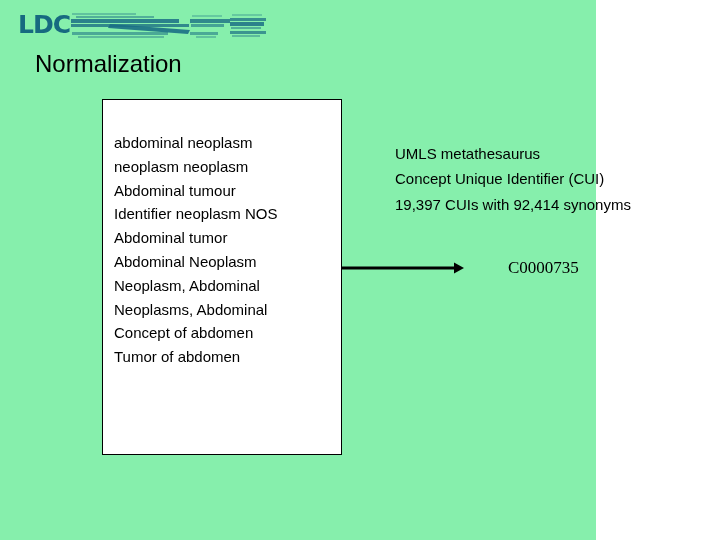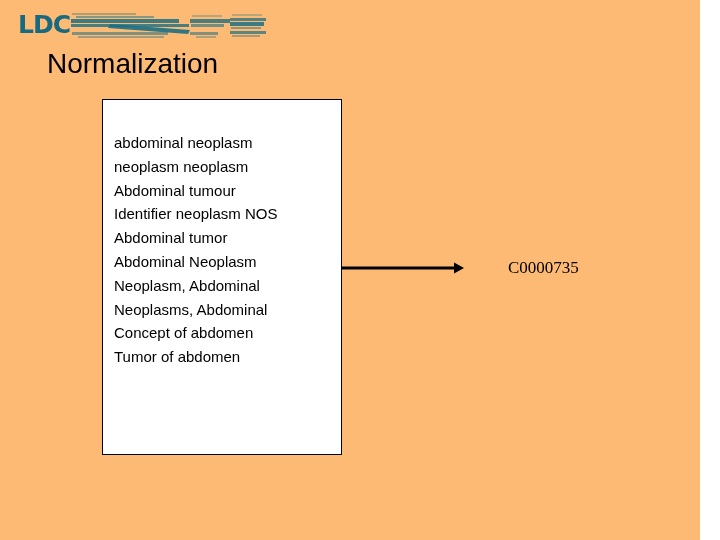--- a/index.html
+++ b/index.html
@@ -9,23 +9,23 @@
   }
   body {
     width: 720px;
     height: 540px;
     background: #ffffff;
     font-family: "Liberation Sans", sans-serif;
     overflow: hidden;
   }
   .slide {
     position: relative;
-    width: 700px;
+    width: 596px;
     height: 540px;
-    background: #fdba74;
+    background: #86efac;
   }
 
   
   .logo-band {
     position: absolute;
     left: 18px;
     top: 10px;
     width: 250px;
     height: 32px;
   }
@@ -47,25 +47,24 @@
     width: 198px;
     height: 32px;
   }
   .logo-banner svg { display: block; }
 
   
   .page-title {
     position: absolute;
     left: 35px;
     top: 50px;
-    font-size: 28px;
+    font-size: 24px;
     line-height: 28px;
     color: #000000;
     white-space: nowrap;
-    margin-left: 12px;
   }
 
   
   .syn-box {
     position: absolute;
     left: 102px;
     top: 99px;
     width: 240px;
     height: 356px;
     border: 1px solid #000000;
@@ -174,16 +173,21 @@
     </ul>
   </div>
 
   <div class="arrow">
     <svg width="124" height="24" viewBox="0 0 124 24" xmlns="http://www.w3.org/2000/svg">
       <line x1="0" y1="12" x2="113" y2="12" stroke="#000000" stroke-width="3"></line>
       <polygon points="112,6.5 122,12 112,17.5" fill="#000000"></polygon>
     </svg>
   </div>
 
+  <div class="info-block">
+    <div class="info-line">UMLS metathesaurus</div>
+    <div class="info-line">Concept Unique Identifier (CUI)</div>
+    <div class="info-line">19,397 CUIs with 92,414 synonyms</div>
+  </div>
 
   <div class="cui-value">C0000735</div>
 
 </div>
 
 </body></html>

